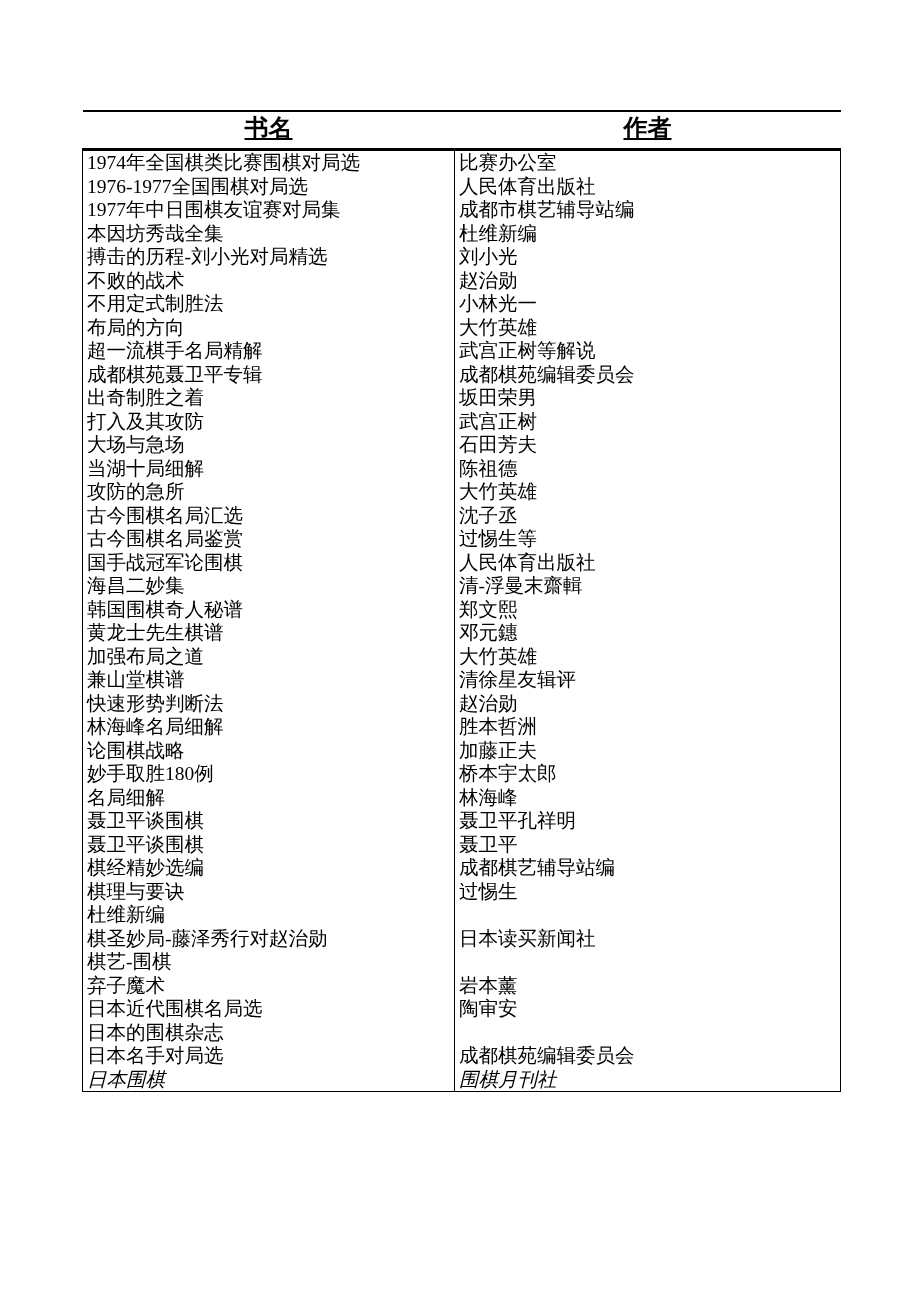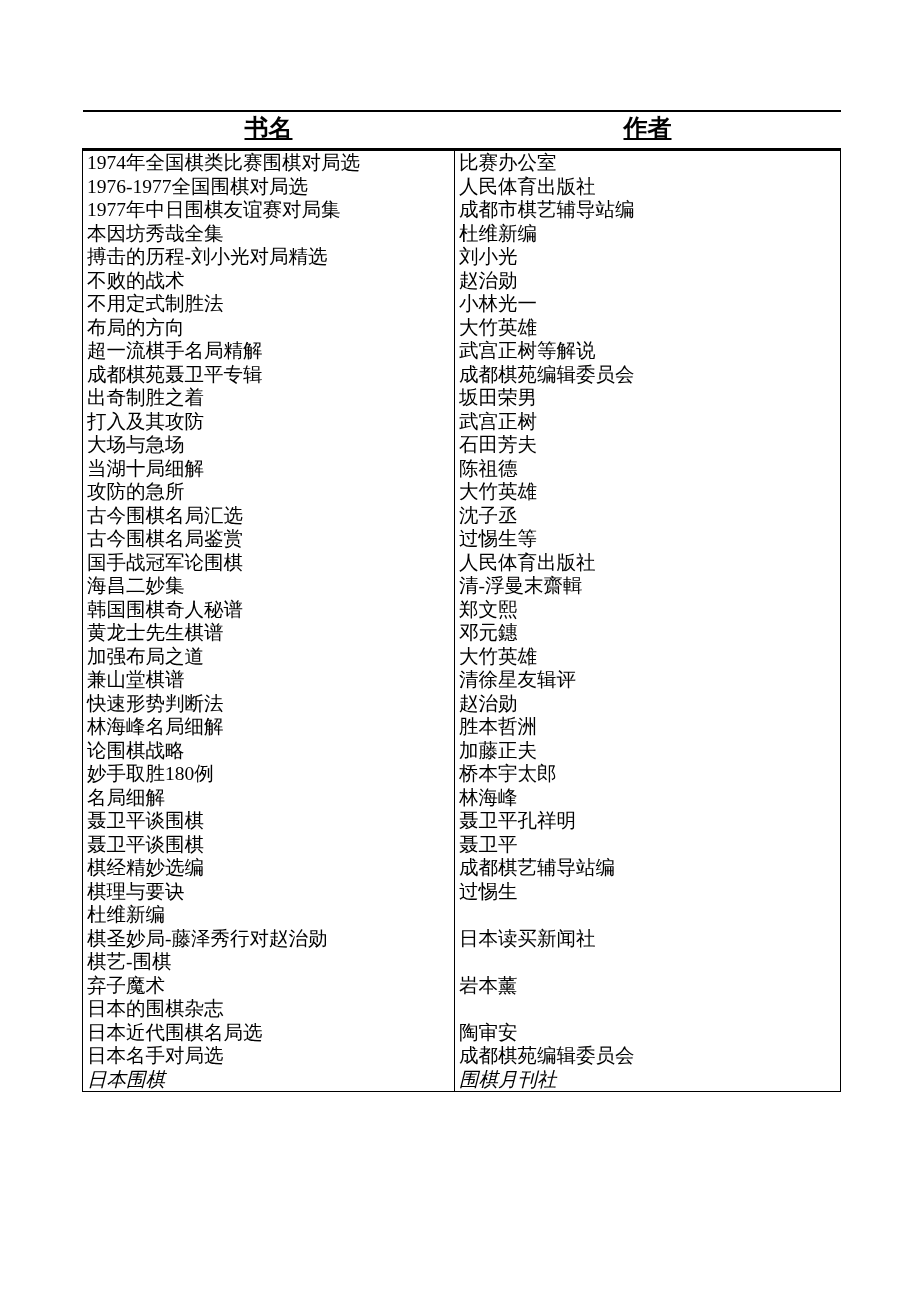--- a/index.html
+++ b/index.html
@@ -201,26 +201,26 @@
         </tr>
         <tr>
           <td>棋艺-围棋</td>
           <td class="author"></td>
         </tr>
         <tr>
           <td>弃子魔术</td>
           <td class="author">岩本薰</td>
         </tr>
         <tr>
+          <td>日本近代围棋名局选</td>
+          <td class="author">陶审安</td>
+        </tr>
+        <tr>
           <td>日本的围棋杂志</td>
           <td class="author"></td>
-        </tr>
-        <tr>
-          <td>日本近代围棋名局选</td>
-          <td class="author">陶审安</td>
         </tr>
         <tr>
           <td>日本名手对局选</td>
           <td class="author">成都棋苑编辑委员会</td>
         </tr>
         <tr>
           <td>日本围棋</td>
           <td class="author">围棋月刊社</td>
         </tr>
       </tbody>

